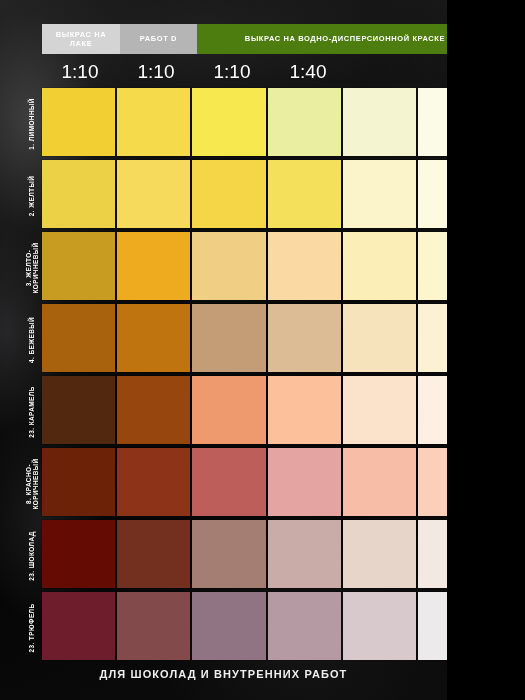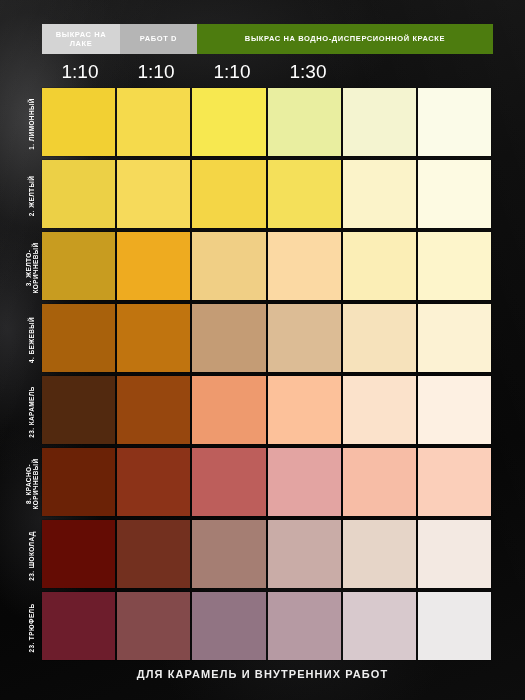--- a/index.html
+++ b/index.html
@@ -5,21 +5,21 @@
   html, body {
     margin: 0;
     padding: 0;
     background: #000;
   }
   body {
     font-family: "Liberation Sans", sans-serif;
   }
   #chart-root {
     position: relative;
-    width: 525px;
+    width: 447px;
     height: 700px;
     background: #0b0b0b;
     overflow: hidden;
   }
   
   #bg-texture {
     position: absolute;
     inset: 0;
     background:
       radial-gradient(ellipse 150px 240px at 30px 120px, rgba(90,90,92,0.55) 0%, rgba(40,40,42,0.25) 45%, rgba(0,0,0,0) 72%),
@@ -153,21 +153,21 @@
   <div id="header-band">
       <div class="header-seg seg0" style="background: rgb(212, 212, 212);">ВЫКРАС НА ЛАКЕ</div>
       <div class="header-seg seg1" style="background: rgb(181, 181, 181);">РАБОТ D</div>
       <div class="header-seg seg2" style="background: #4d7c0f;">ВЫКРАС НА ВОДНО-ДИСПЕРСИОННОЙ КРАСКЕ</div>
     </div>
 
   <div id="ratio-row">
       <div class="ratio-cell">1:10</div>
       <div class="ratio-cell">1:10</div>
       <div class="ratio-cell">1:10</div>
-      <div class="ratio-cell">1:30</div>
+      <div class="ratio-cell">1:40</div>
     </div>
 
   <div id="swatch-grid">
       <div class="swatch-row">
         <div class="row-label">1. ЛИМОННЫЙ</div>
         <div class="swatch-cell">
           <div class="swatch-chip" style="background: rgb(242, 208, 51);"></div>
         </div>
         <div class="swatch-cell">
           <div class="swatch-chip" style="background: rgb(245, 218, 76);"></div>
@@ -329,15 +329,15 @@
         </div>
         <div class="swatch-cell">
           <div class="swatch-chip" style="background: rgb(216, 201, 205);"></div>
         </div>
         <div class="swatch-cell">
           <div class="swatch-chip" style="background: rgb(236, 234, 234);"></div>
         </div>
       </div>
     </div>
 
-  <div id="footer-text">ДЛЯ КАРАМЕЛЬ И ВНУТРЕННИХ РАБОТ</div>
+  <div id="footer-text">ДЛЯ ШОКОЛАД И ВНУТРЕННИХ РАБОТ</div>
 
 </div>
 
 </body></html>

